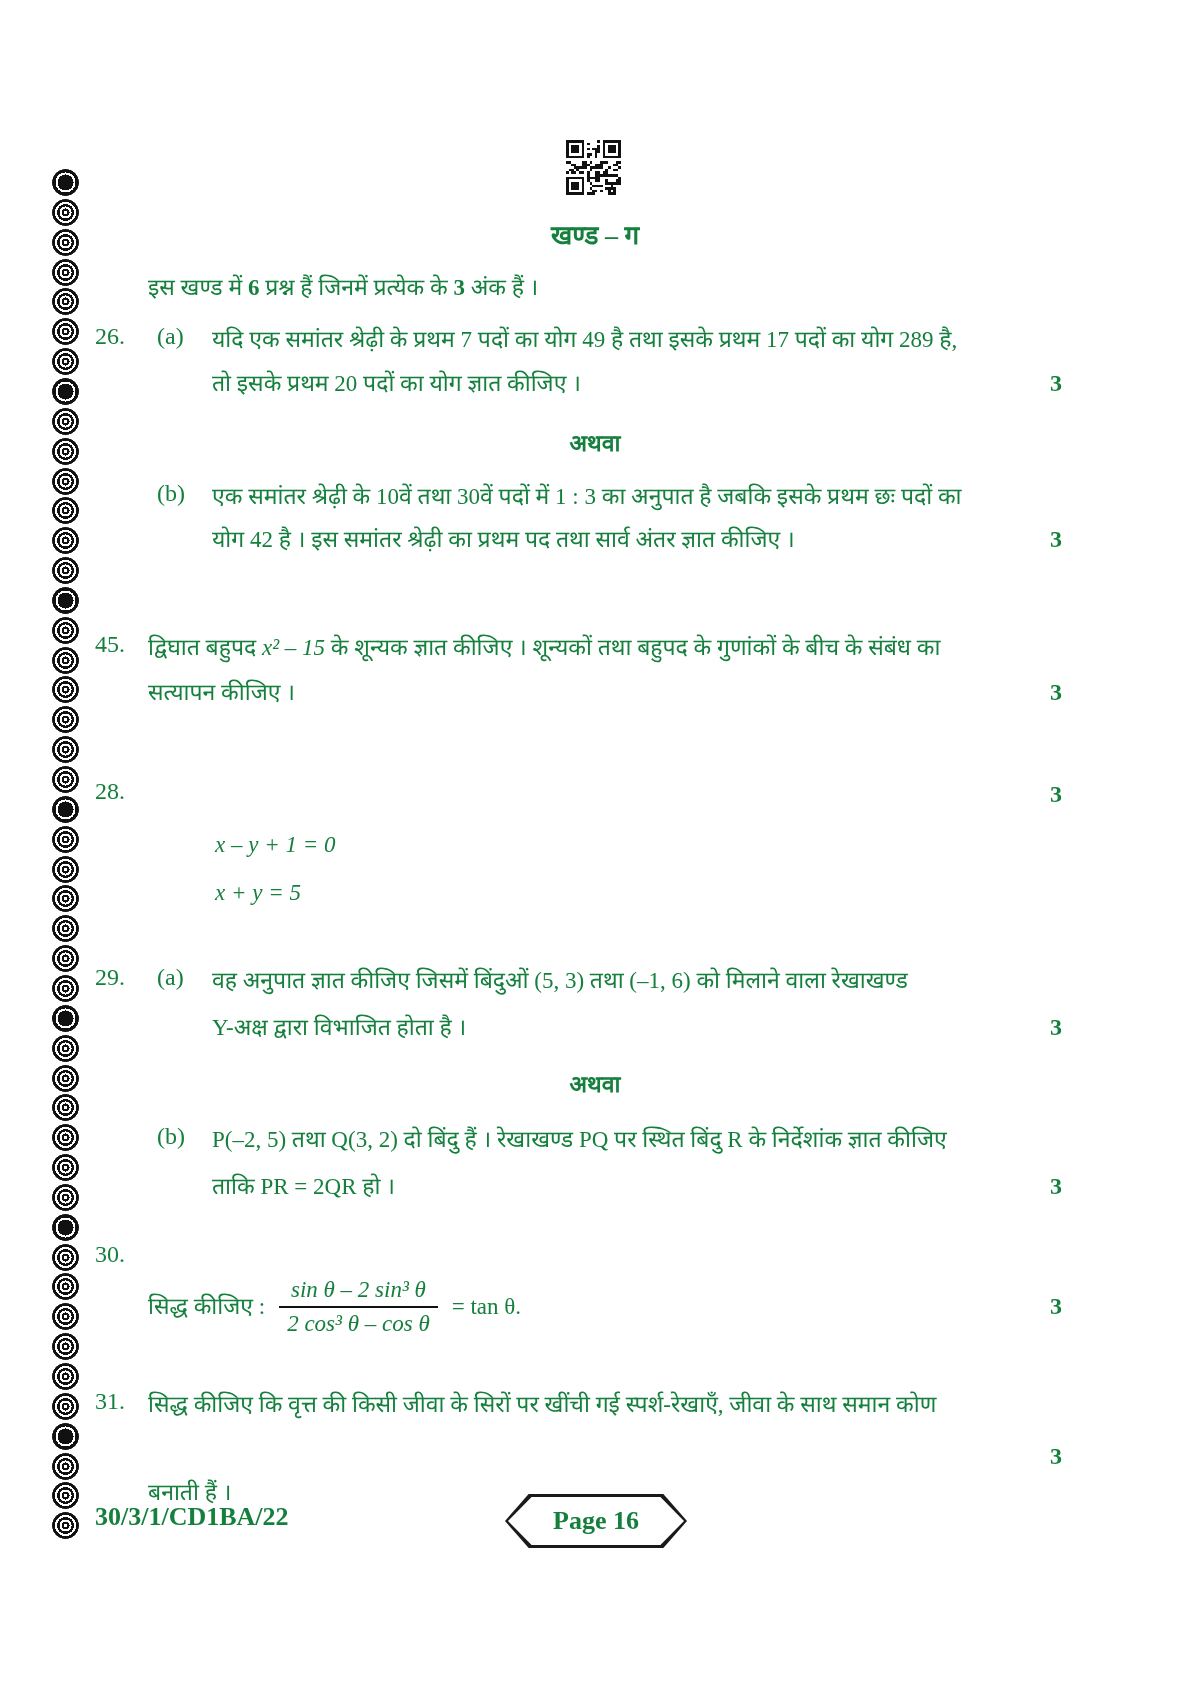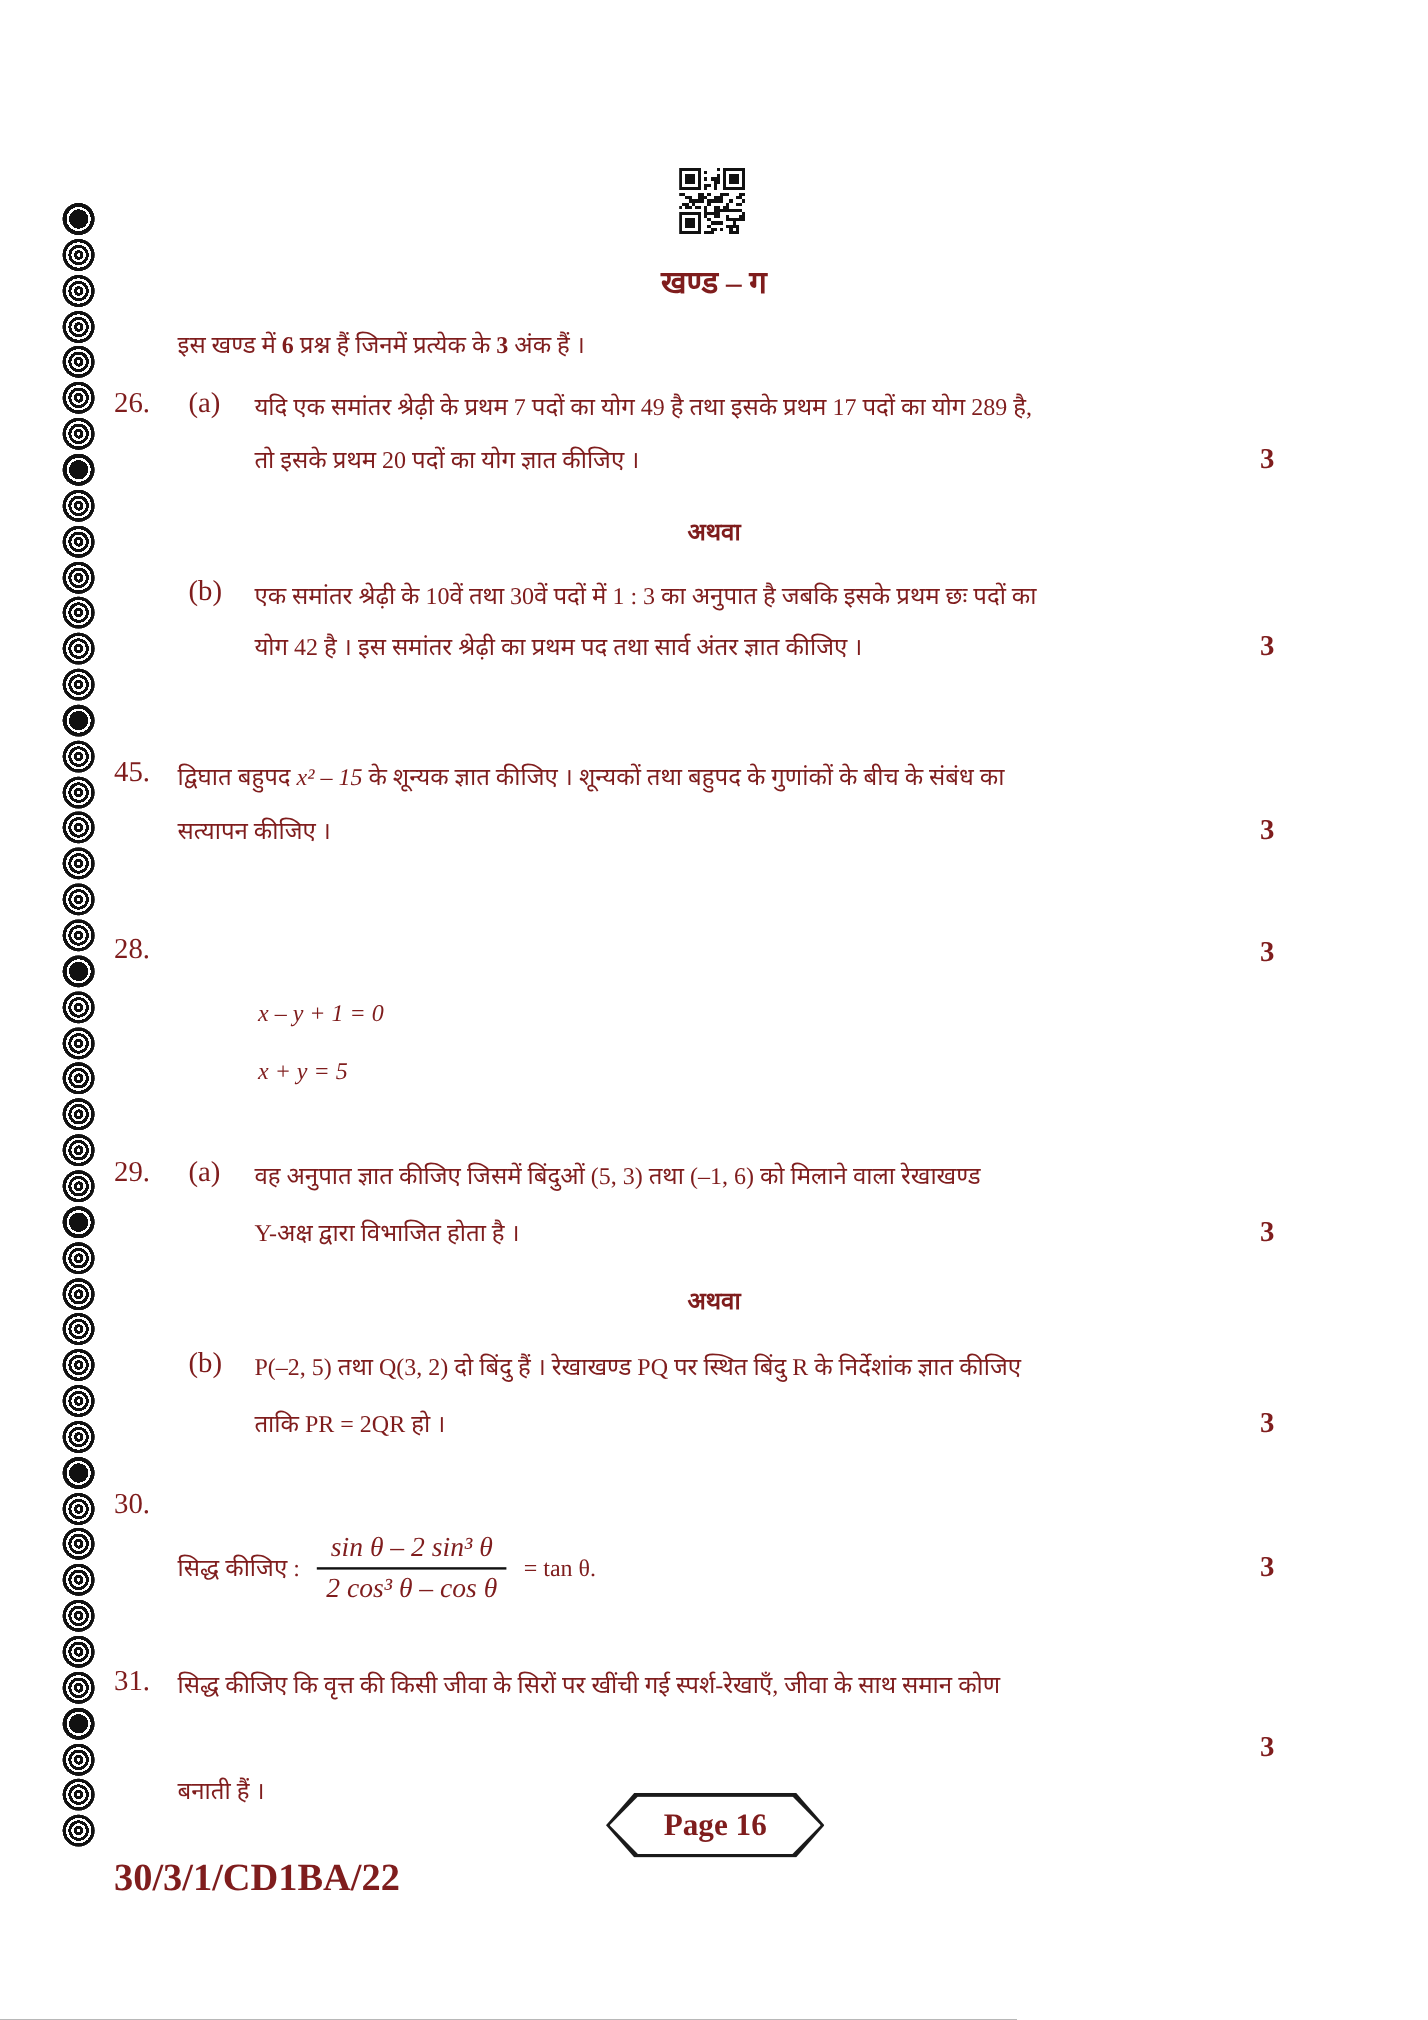--- a/index.html
+++ b/index.html
@@ -1,22 +1,22 @@
 <!DOCTYPE html>
 <html><head>
 <meta charset="utf-8">
 <style>
   html,body{margin:0;padding:0;background:#888;}
   .page{
     position:relative;width:1190px;height:1683px;background:#fff;
     margin:0 auto;overflow:hidden;
-    font-family:"Liberation Serif","DejaVu Serif",serif;color:#7f1d1d;
+    font-family:"Liberation Serif","DejaVu Serif",serif;color:#15803d;
   }
   .abs{position:absolute;white-space:nowrap;}
-  .line{font-size:20px;line-height:34px;}
+  .line{font-size:23px;line-height:34px;}
   .qnum{font-size:24px;}
   .plabel{font-size:24px;}
   .mark{font-size:24px;font-weight:bold;}
   .centered{left:0;width:1190px;text-align:center;}
   .bold{font-weight:bold;}
   .math{font-family:"Liberation Serif","DejaVu Serif",serif;font-style:italic;}
   
   .bindc{
     position:absolute;left:52px;width:27px;height:27px;border-radius:50%;
     background:radial-gradient(circle closest-side,
@@ -31,21 +31,21 @@
   .frac{display:inline-flex;flex-direction:column;align-items:center;font-size:23px;}
   .frac .num{padding:0 8px 3px 8px;}
   .frac .den{border-top:2px solid #111;padding:3px 8px 0 8px;}
   
   .hex{position:absolute;left:505px;top:1494px;width:182px;height:54px;
        clip-path:polygon(13% 0,87% 0,100% 50%,87% 100%,13% 100%,0 50%);background:#1a1a1a;}
   .hex-inner{position:absolute;left:3px;top:3px;right:3px;bottom:3px;
        clip-path:polygon(13.4% 0,86.6% 0,100% 50%,86.6% 100%,13.4% 100%,0 50%);
        background:#fff;display:flex;align-items:center;justify-content:center;}
   .hex-inner span{font-size:26px;font-weight:bold;}
-  .footer-code{font-size:32px;font-weight:bold;margin-top:44px;}
+  .footer-code{font-size:26px;font-weight:bold;}
   .section-title{font-size:26px;font-weight:bold;}
 </style>
 </head>
 <body>
 
 <div class="page">
 
   <div id="binding-col">
       <div class="bindc filled" style="top: 169px;"></div>
       <div class="bindc" style="top: 198.85px;"></div>

